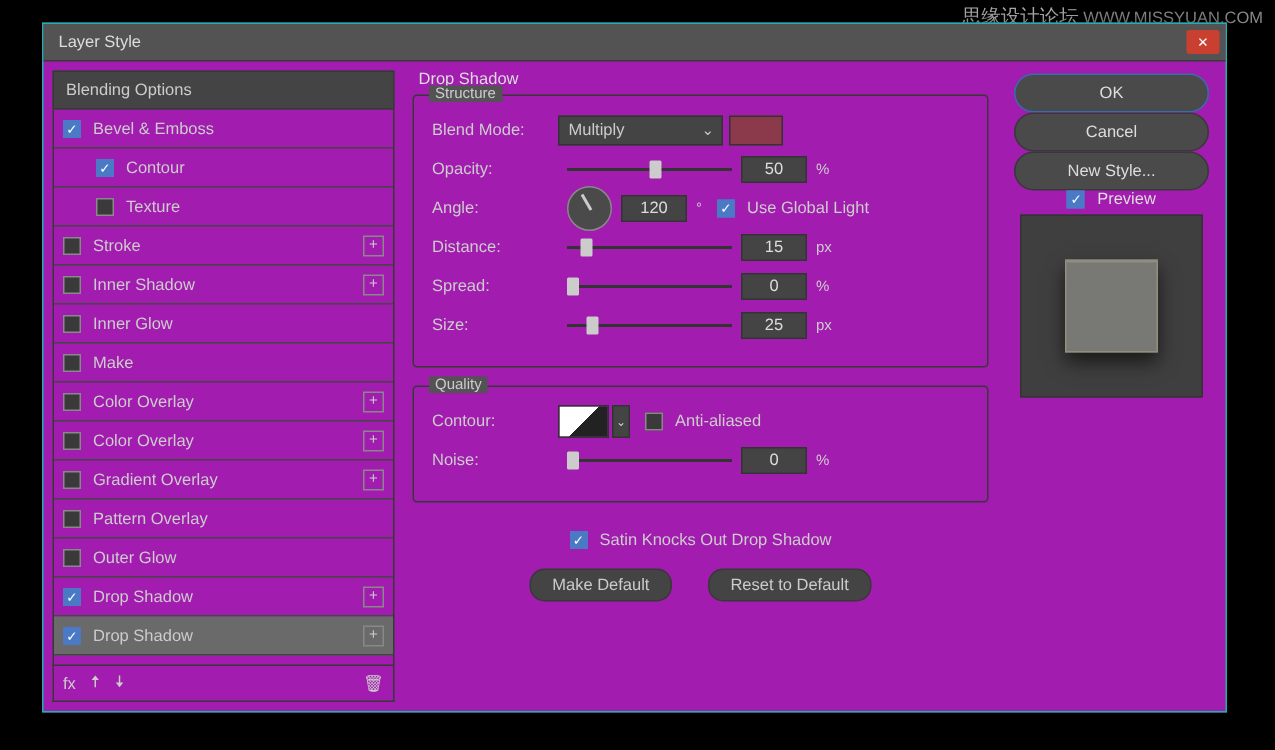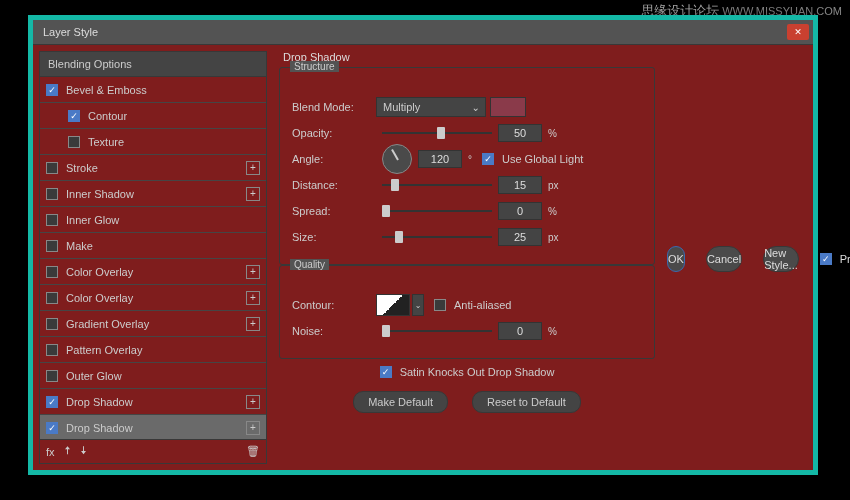--- a/index.html
+++ b/index.html
@@ -1,55 +1,55 @@
 <!DOCTYPE html>
 <html><head>
 <meta charset="utf-8">
 <style>
 * { box-sizing: border-box; margin: 0; padding: 0; font-family: Arial, sans-serif; }
 body { background: #000; width: 850px; height: 500px; overflow: hidden; }
 .watermark { position: absolute; top: 2px; right: 8px; color: #888; font-size: 11px; }
 .watermark .main { font-size: 13px; color: #aaa; }
-.dialog { position: absolute; top: 15px; left: 28px; width: 790px; height: 460px; background: #7f1d1d; border: 5px solid #14b8a6; box-shadow: 0 0 10px rgba(0,0,0,0.5); }
+.dialog { position: absolute; top: 15px; left: 28px; width: 790px; height: 460px; background: #a21caf; border: 1px solid #14b8a6; box-shadow: 0 0 10px rgba(0,0,0,0.5); }
 .titlebar { height: 24px; background: #535353; display: flex; align-items: center; padding: 0 4px; }
 .title { color: #ddd; font-size: 11px; padding-left: 6px; }
 .closebtn { margin-left: auto; width: 22px; height: 16px; background: #c94030; color: #fff; display: flex; align-items: center; justify-content: center; font-size: 9px; cursor: pointer; border-radius: 2px; }
 .body { display: flex; height: calc(100% - 24px); border-top: 1px solid #383838; padding: 6px; gap: 8px; }
 .left { width: 228px; display: flex; flex-direction: column; }
 .lhead { background: #444; color: #ccc; font-size: 11px; padding: 6px 8px; border: 1px solid #383838; }
 .llist { border: 1px solid #383838; border-top: none; flex: 1; overflow: hidden; }
 .lrow { display: flex; align-items: center; height: 26px; padding: 0 6px; color: #ccc; font-size: 11px; border-bottom: 1px solid #454545; cursor: pointer; position: relative; }
 .lrow.selected { background: #6a6a6a; }
 .lrow.indent { padding-left: 28px; }
 .chk { width: 12px; height: 12px; border: 1px solid #888; margin-right: 8px; display: flex; align-items: center; justify-content: center; font-size: 9px; color: #fff; background: #3a3a3a; }
 .chk.on { background: #4a7ac6; border-color: #4a7ac6; }
 .plusbtn { margin-left: auto; width: 14px; height: 14px; border: 1px solid #888; display: flex; align-items: center; justify-content: center; font-size: 10px; color: #ccc; }
 .lfoot { height: 24px; border: 1px solid #383838; border-top: none; display: flex; align-items: center; padding: 0 6px; gap: 10px; color: #ccc; font-size: 11px; }
 .lfoot .trash { margin-left: auto; }
 .mid { flex: 1; padding: 0 4px; }
 .ghead { color: #ddd; font-size: 11px; margin-bottom: 4px; padding-left: 4px; }
-.gbox { border: 1px solid #383838; border-radius: 3px; padding: 26px 12px 14px; margin-bottom: 0; position: relative; }
+.gbox { border: 1px solid #383838; border-radius: 3px; padding: 10px 12px 14px; margin-bottom: 12px; position: relative; }
 .gtitle { position: absolute; top: -7px; left: 10px; background: #535353; padding: 0 4px; color: #ccc; font-size: 10px; }
 .frow { display: flex; align-items: center; height: 26px; font-size: 11px; color: #ccc; }
 .flab { width: 84px; text-align: left; padding-right: 8px; }
 .dropdown { width: 110px; height: 20px; background: #444; border: 1px solid #333; color: #ccc; font-size: 11px; padding: 0 6px; display: flex; align-items: center; position: relative; }
 .dropdown::after { content: "⌄"; position: absolute; right: 5px; font-size: 10px; }
 .swatch { width: 36px; height: 20px; background: #8a3a4a; border: 1px solid #333; margin-left: 4px; }
 .slider { width: 110px; height: 14px; position: relative; margin: 0 6px; }
 .slider .track { position: absolute; top: 6px; width: 100%; height: 2px; background: #333; }
 .slider .thumb { position: absolute; top: 1px; width: 8px; height: 12px; background: #ccc; border-radius: 1px; }
 .numfield { width: 44px; height: 18px; background: #444; border: 1px solid #333; color: #ddd; font-size: 11px; text-align: center; display: flex; align-items: center; justify-content: center; }
 .unit { margin-left: 6px; font-size: 10px; }
 .angledial { width: 30px; height: 30px; border: 1px solid #888; border-radius: 50%; margin: 0 6px; position: relative; background: #4a4a4a; }
 .angledial::after { content: ""; position: absolute; width: 2px; height: 12px; background: #ccc; top: 3px; left: 14px; transform-origin: bottom; transform: rotate(-30deg); }
 .contourthumb { width: 34px; height: 22px; border: 1px solid #333; background: linear-gradient(135deg, #fff 50%, #222 50%); margin-right: 2px; }
 .contourbtn { width: 12px; height: 22px; background: #444; border: 1px solid #333; display: flex; align-items: center; justify-content: center; color: #ccc; font-size: 8px; margin-right: 10px; }
 .dbtns { display: flex; gap: 24px; justify-content: center; margin-top: 6px; }
 .dbtn { background: #444; border: 1px solid #383838; color: #ccc; font-size: 11px; padding: 4px 14px; border-radius: 10px; cursor: pointer; }
-.right { width: 140px; display: flex; flex-direction: row; align-items: center; gap: 21px; padding-top: 2px; }
+.right { width: 140px; display: flex; flex-direction: column; align-items: center; gap: 0; padding-top: 2px; }
 .rbtn { width: 130px; height: 26px; border: 1px solid #383838; background: #4a4a4a; color: #ddd; font-size: 11px; border-radius: 13px; display: flex; align-items: center; justify-content: center; cursor: pointer; }
 .rbtn.primary { border: 1px solid #3a6ab0; }
 .prevrow { display: flex; align-items: center; color: #ddd; font-size: 11px; }
 .preview { width: 122px; height: 122px; background: #3f3f3f; border: 1px solid #333; margin-top: 4px; display: flex; align-items: center; justify-content: center; }
 .previn { width: 62px; height: 62px; background: #787874; border: 1px solid #948e7a; box-shadow: 0 6px 12px rgba(0,0,0,0.6), inset 0 1px 0 rgba(255,255,255,0.15); }
 </style>
 </head>
 <body>
 
 <div class="watermark">

